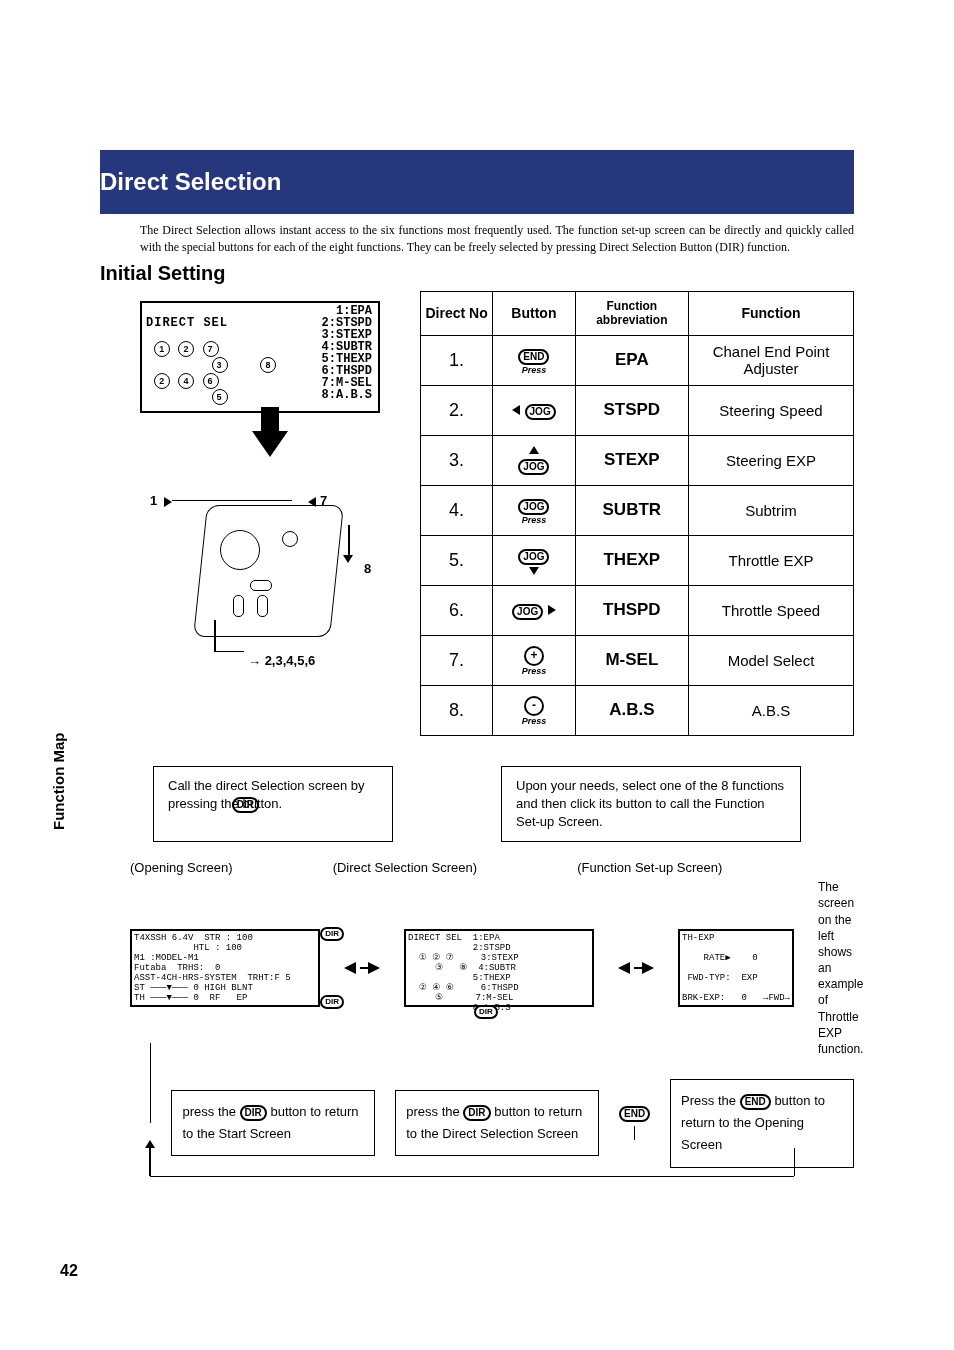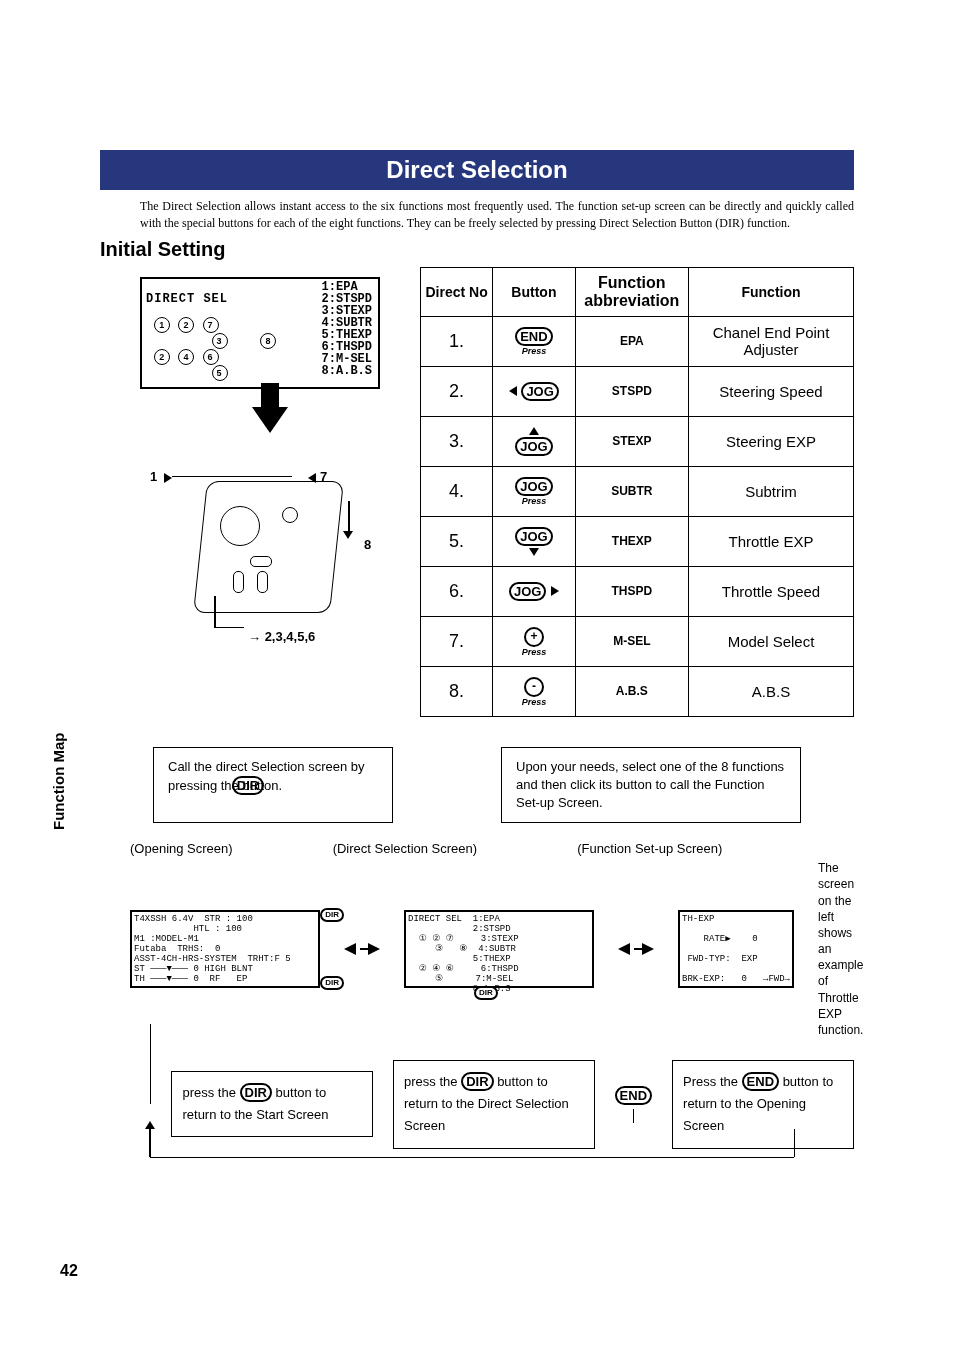--- a/index.html
+++ b/index.html
@@ -15,22 +15,22 @@
     position: relative;
     box-sizing: border-box;
     padding: 150px 80px 40px 80px;
   }
   .title-bar {
     background: #27377d;
     color: #fff;
     font-family: Arial, Helvetica, sans-serif;
     font-weight: bold;
     font-size: 24px;
-    text-align: center;
-    padding: 6px 0;
+    text-align: left;
+    padding: 18px 0;
     margin: 0 20px 8px 20px;
   }
   .intro {
     font-size: 12px;
     line-height: 1.4;
     text-align: justify;
     margin: 0 20px 6px 60px;
   }
   .subheading {
     font-family: Arial, Helvetica, sans-serif;
@@ -61,20 +61,21 @@
     white-space: pre;
     font-weight: bold;
     letter-spacing: 1px;
   }
   .lcd-right {
     position: absolute;
     right: 6px;
     top: 2px;
     white-space: pre;
     font-weight: bold;
+    text-align: right;
   }
   .circ {
     display: inline-block;
     width: 14px;
     height: 14px;
     border: 1.5px solid #000;
     border-radius: 50%;
     text-align: center;
     font-size: 9px;
     line-height: 14px;
@@ -142,27 +143,27 @@
   table.funcs th, table.funcs td {
     border: 1.5px solid #000;
     text-align: center;
     font-family: Arial, sans-serif;
     padding: 6px 4px;
   }
   table.funcs th { font-weight: bold; font-size: 14px; height: 44px; box-sizing: border-box; }
   table.funcs td { height: 50px; box-sizing: border-box; }
   .col-no   { width: 70px; font-size: 18px; }
   .col-btn  { width: 80px; }
-  .col-abbr { width: 110px; font-weight: bold; text-align: left; padding-left: 12px; font-size: 12px; }
+  .col-abbr { width: 110px; font-weight: bold; text-align: left; padding-left: 12px; font-size: 17px; }
   .col-func { width: 160px; font-family: "Times New Roman", serif; font-size: 15px; }
   .btn-icon {
     display: inline-block;
     border: 2px solid #000;
     border-radius: 10px;
-    font-size: 13px;
+    font-size: 10px;
     font-weight: bold;
     font-family: Arial, sans-serif;
     padding: 1px 3px;
     line-height: 1;
   }
   .press { font-size: 9px; font-style: italic; font-weight: bold; font-family: Liberation Sans, sans-serif; display:block; }
   .tri {
     width: 0;
     height: 0;
     display: inline-block;
@@ -325,21 +326,21 @@
         <span class="lbl" style="left:74px;top:176px;height:1.5px;width:30px;background:#000;"></span>
         <span class="lbl" style="left:74px;top:145px;height:32px;width:1.5px;background:#000;"></span>
       </div>
     </div>
 
     <table class="funcs">
       <thead>
         <tr>
           <th class="col-no">Direct No</th>
           <th class="col-btn">Button</th>
-          <th style="width:110px;font-size:16px;">Function abbreviation</th>
+          <th style="width:110px;font-size:12px;">Function abbreviation</th>
           <th class="col-func">Function</th>
         </tr>
       </thead>
       <tbody id="func-tbody">
           <tr>
             <td class="col-no">1.</td>
             <td class="col-btn"><span class="btn-icon">END</span><span class="press">Press</span></td>
             <td class="col-abbr">EPA</td>
             <td class="col-func">Chanel End Point Adjuster</td>
           </tr>

